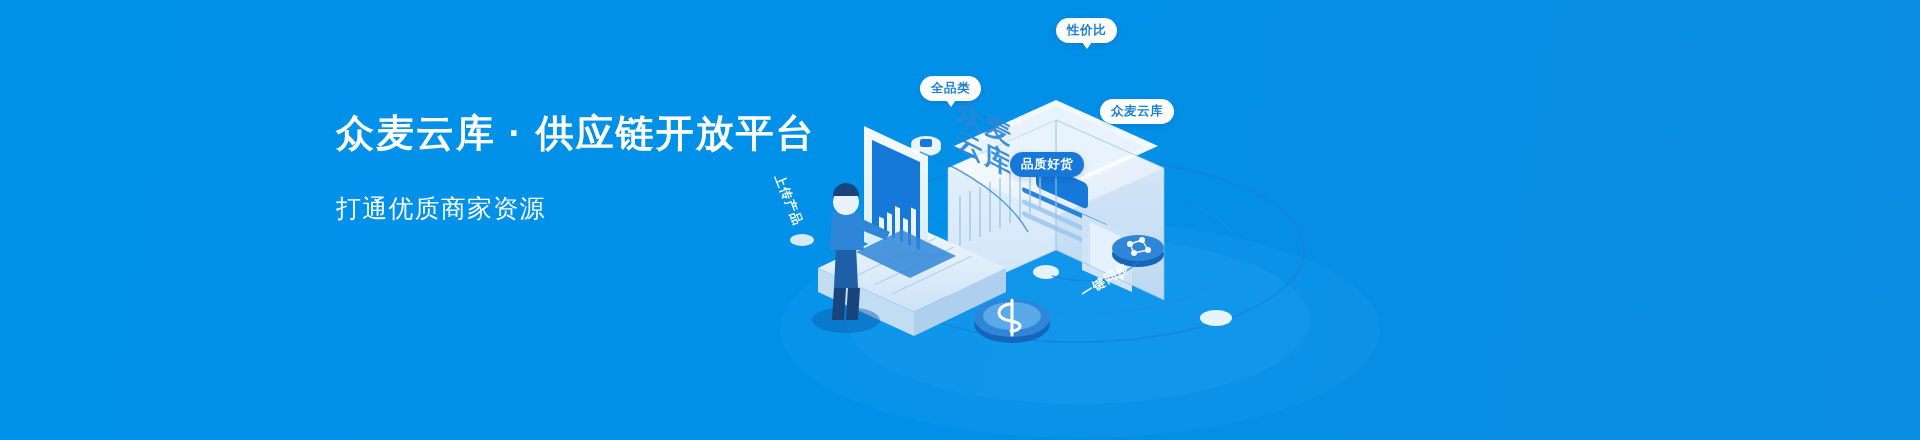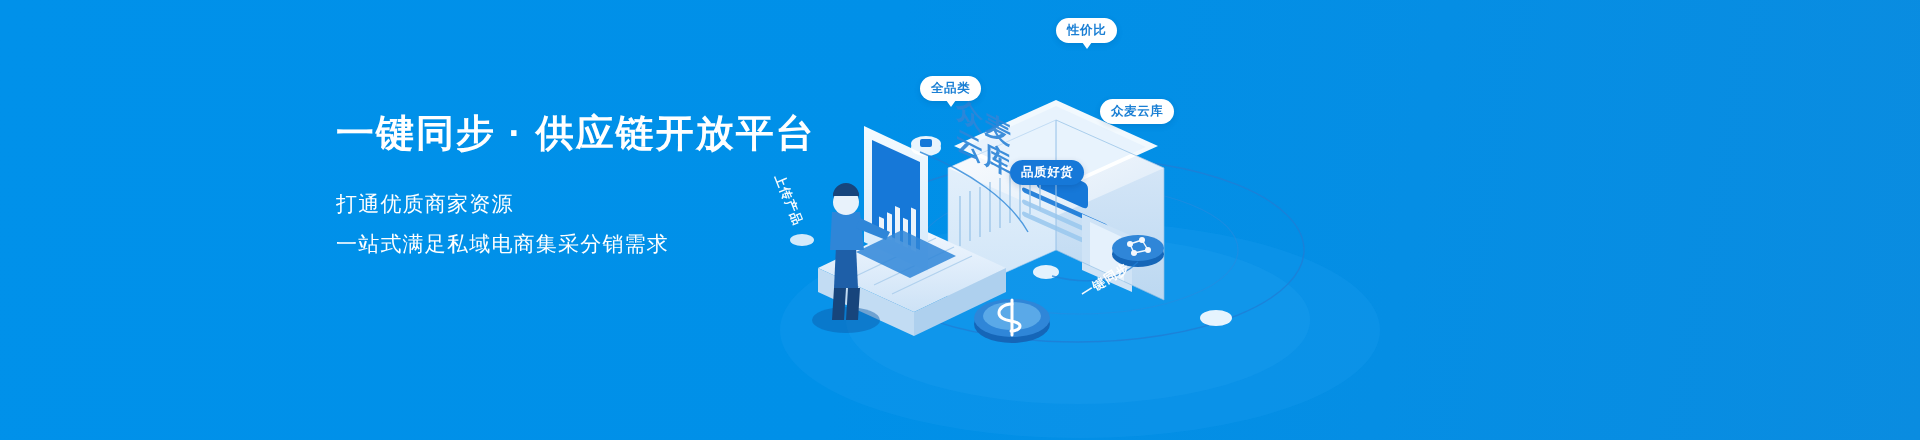--- a/index.html
+++ b/index.html
@@ -15,21 +15,21 @@
     overflow:hidden;
   }
   
   .copy { position:absolute; left:336px; top:110px; width:640px; }
   .title {
     font-size:38px; font-weight:700; color:#ffffff;
     letter-spacing:2px; line-height:1.25; white-space:nowrap;
   }
   .sub { margin-top:26px; }
   .sub-line {
-    font-size:21px; color:#ffffff; letter-spacing:1.2px;
+    font-size:25px; color:#ffffff; letter-spacing:1.2px;
     line-height:1.95; white-space:nowrap; font-weight:400;
   }
   
   .art { position:absolute; left:760px; top:0; width:640px; height:440px; }
   .art svg { display:block; }
   
   .tag {
     position:absolute; display:flex; align-items:center; justify-content:center;
     border-radius:13px; font-size:12.5px; font-weight:700;
     letter-spacing:.6px; white-space:nowrap; padding:9px 11px; height:25px;
@@ -38,21 +38,21 @@
   .tag.blue  { background:#1678d8; color:#ffffff; box-shadow:0 2px 6px rgba(0,40,90,.18); }
   .tag.white::after {
     content:""; position:absolute; bottom:-6px; left:50%; margin-left:-5px;
     border-left:5px solid transparent; border-right:5px solid transparent;
     border-top:7px solid #ffffff;
   }
   .tag.no-tail::after { display:none; }
   #tag-xingjiabi { left:296px; top:18px; }
   #tag-quanpinlei { left:160px; top:76px; }
   #tag-yijiandaifa{ left:340px; top:99px; }
-  #tag-pinzhihaohuo{ left:250px; top:160px;text-align:right; }
+  #tag-pinzhihaohuo{ left:250px; top:152px;text-align:right; }
   
   .path-label {
     position:absolute; font-size:12.5px; font-weight:700; color:#ffffff;
     letter-spacing:1px; white-space:nowrap; opacity:.96;
   }
   #label-shangchuan { left:26px; top:172px; transform:rotate(68deg); transform-origin:left top; }
   #label-yijiantongbu { left:318px; top:288px; transform:rotate(-32deg); transform-origin:left top; }
   
   .wh-brand {
     position:absolute; left:196px; top:112px;
@@ -60,24 +60,23 @@
     letter-spacing:1px; line-height:1.15; width:74px;
     transform:matrix(1,.52,0,1,0,0); opacity:.92;
   }
 </style>
 </head>
 <body>
 
 <div class="banner">
 
   <div class="copy">
-    <div class="title">一键同步 · 供应链开放平台</div>
+    <div class="title">众麦云库 · 供应链开放平台</div>
     <div class="sub">
       <div class="sub-line">打通优质商家资源</div>
-      <div class="sub-line">一站式满足私域电商集采分销需求</div>
     </div>
   </div>
 
   <div class="art">
 
     <svg width="640" height="440" viewBox="0 0 640 440">
       <defs>
         <linearGradient id="gWallL" x1="0" y1="0" x2="0" y2="1">
           <stop offset="0" stop-color="#eaf4fd"></stop>
             <stop offset="1" stop-color="#cfe4f7"></stop>

